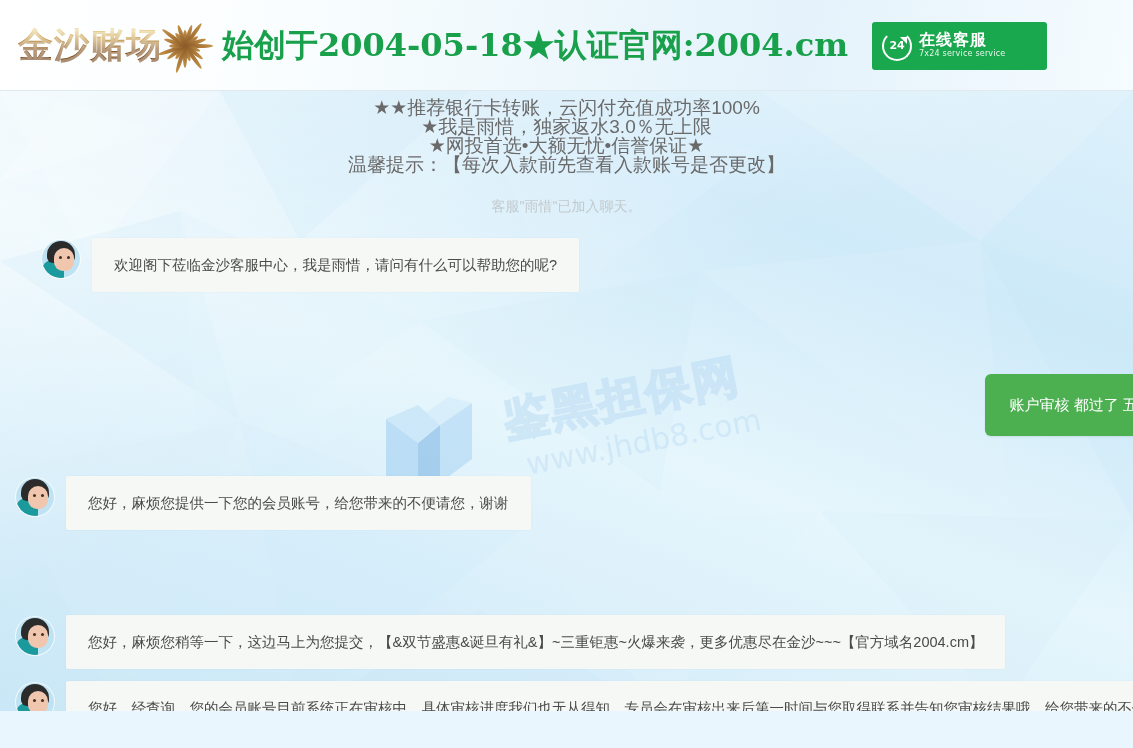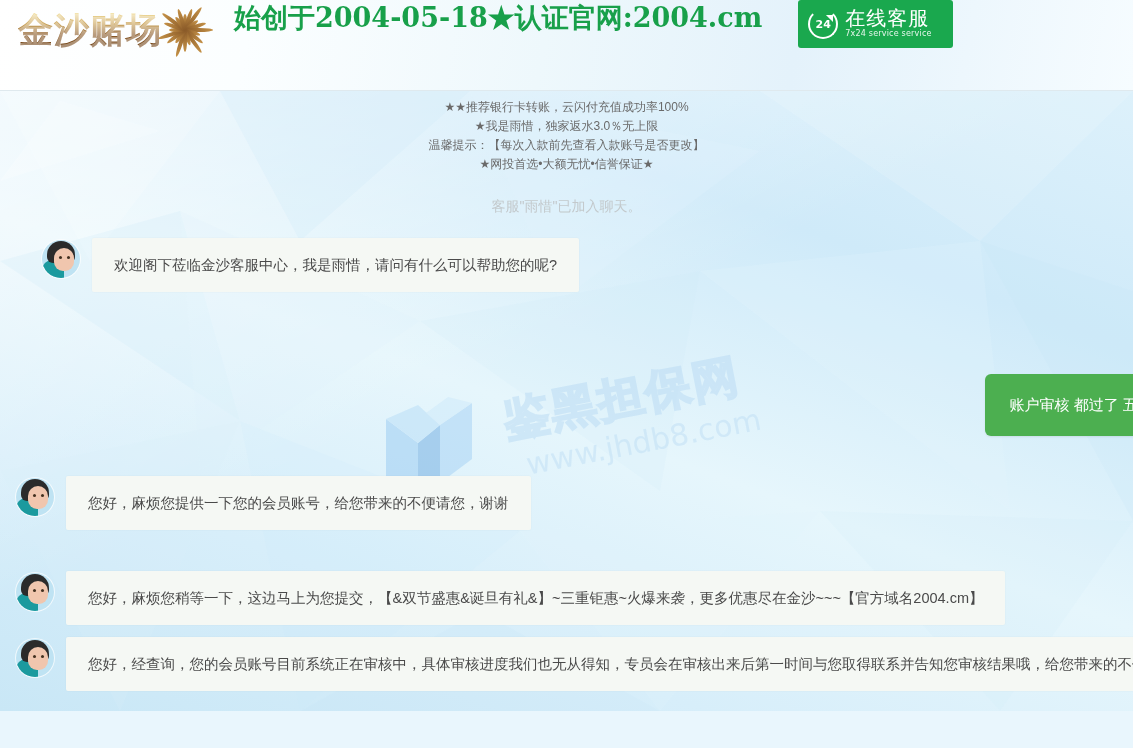--- a/index.html
+++ b/index.html
@@ -27,22 +27,22 @@
     background: linear-gradient(100deg,
         #ffffff 0%, #fbfeff 22%, #eef8fc 48%, #e4f2fb 70%, #f6fcff 100%);
     border-bottom: 1px solid #dfe9ee;
     overflow: hidden;
   }
   .header-inner {
     position: absolute;
     left: 18px; top: 0;
     height: 91px;
     display: flex;
-    align-items: flex-start;
-    gap: 20px;
+    align-items: center;
+    gap: 8px;
   }
 
   
   .logo-wrap { display: flex; align-items: center; height: 60px; }
   .logo-text {
     font-family: "DejaVu Sans", sans-serif;
     font-size: 35px;
     font-weight: bold;
     letter-spacing: 1px;
     background: linear-gradient(180deg, #f3e2a7 0%, #caa256 30%, #8a5a28 62%, #6d3f14 100%);
@@ -70,29 +70,29 @@
     position: absolute;
     left: 50%; top: 50%;
     width: 13px; height: 13px;
     margin: -6.5px 0 0 -6.5px;
     border-radius: 50%;
     background: radial-gradient(circle, #fff 20%, #e4c07e 60%, #b3853f 100%);
   }
 
   .slogan {
     font-family: "DejaVu Serif", serif;
-    font-size: 27px;
+    font-size: 32px;
     font-weight: bold;
     color: #18a04a;
     letter-spacing: 0px;
     white-space: nowrap;
   }
 
   .kf-badge {
-    width: 155px;
+    width: 175px;
     height: 48px;
     background: #1aa84e;
     border-radius: 3px;
     display: flex;
     align-items: center;
     gap: 7px;
     padding: 0 10px;
     margin-left: 16px;
   }
   .kf-circle {
@@ -115,21 +115,21 @@
   .kf-circle::after {
     content: "";
     position: absolute;
     top: -1px; right: -2px;
     border: 5px solid transparent;
     border-bottom-color: #fff;
     transform: rotate(45deg);
   }
   .kf-txt { display: flex; flex-direction: column; justify-content: center; }
   .kf-cn {
-    font-size: 20px; font-weight: normal; color: #fff;
+    font-size: 16px; font-weight: bold; color: #fff;
     line-height: 1.05; letter-spacing: 1px;
   }
   .kf-en {
     font-size: 8px; color: #e6f6ec; line-height: 1.3;
     letter-spacing: .2px; font-family: "DejaVu Sans", sans-serif;
   }
 
   
   .chat-area {
     position: relative;
@@ -173,21 +173,21 @@
     margin-top: -2px;
     margin-left: 14px;
     white-space: nowrap;
   }
 
   .notice {
     position: relative;
     padding-top: 7px;
     text-align: center;
     color: #6a6a6a;
-    font-size: 12px;
+    font-size: 19px;
     line-height: 19px;
     z-index: 2;
   }
 
   .sys-msg {
     position: relative;
     text-align: center;
     color: #c3c9cc;
     font-size: 14px;
     margin-top: 24px;
@@ -364,22 +364,22 @@
       </svg>
       <div class="wm-text">
         <div class="wm-cn">鉴黑担保网</div>
         <div class="wm-url">www.jhdb8.com</div>
       </div>
     </div>
 
     <div class="notice">
       <div>★★推荐银行卡转账，云闪付充值成功率100%</div>
       <div>★我是雨惜，独家返水3.0％无上限</div>
+      <div>★网投首选•大额无忧•信誉保证★</div>
       <div>温馨提示：【每次入款前先查看入款账号是否更改】</div>
-      <div>★网投首选•大额无忧•信誉保证★</div>
     </div>
 
     <div class="sys-msg">客服"雨惜"已加入聊天。</div>
 
     <div class="msg-list">
 
       <div class="msg-row left" style="margin-top:22px;padding-left:42px;">
         <div class="avatar">
           <div class="av-body"></div>
             <div class="av-hair"></div>
@@ -398,21 +398,21 @@
         <div class="avatar">
           <div class="av-body"></div>
             <div class="av-hair"></div>
             <div class="av-face"></div>
           <div class="av-eye" style="left:17px;"></div>
             <div class="av-eye" style="left:25px;"></div>
         </div>
         <div class="bubble">您好，麻烦您提供一下您的会员账号，给您带来的不便请您，谢谢</div>
       </div>
 
-      <div class="msg-row left wide" style="margin-top:41px;">
+      <div class="msg-row left wide" style="margin-top:85px;">
         <div class="avatar">
           <div class="av-body"></div>
             <div class="av-hair"></div>
             <div class="av-face"></div>
           <div class="av-eye" style="left:17px;"></div>
             <div class="av-eye" style="left:25px;"></div>
         </div>
         <div class="bubble">您好，麻烦您稍等一下，这边马上为您提交，【&amp;双节盛惠&amp;诞旦有礼&amp;】~三重钜惠~火爆来袭，更多优惠尽在金沙~~~【官方域名2004.cm】</div>
       </div>
 

